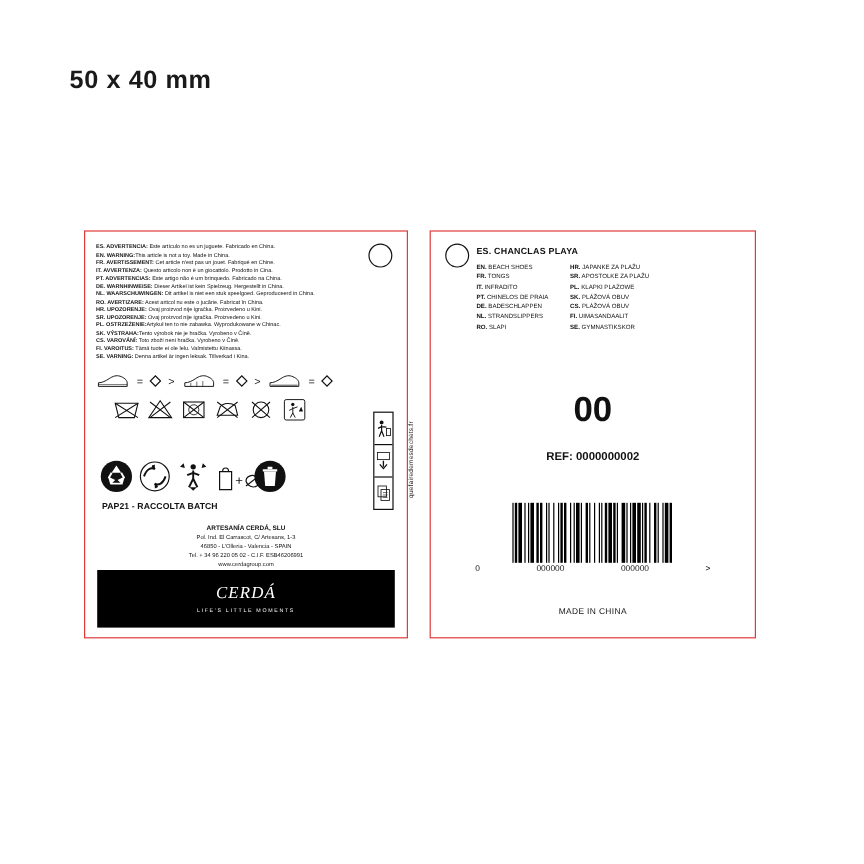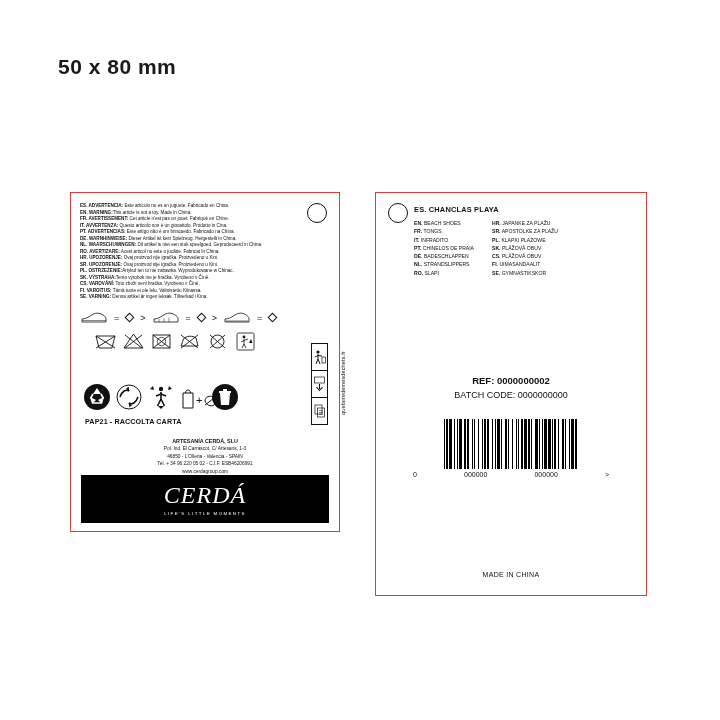--- a/index.html
+++ b/index.html
@@ -34,24 +34,24 @@
     border: 1px solid #e03a3a;
     box-sizing: border-box;
   }
   #left-card {
     left: 70px;
     top: 192px;
     width: 270px;
     height: 340px;
   }
   #right-card {
-    left: 375px;
+    left: 358px;
     top: 192px;
     width: 272px;
-    height: 404px;
+    height: 340px;
   }
   .hole {
     position: absolute;
     width: 20px;
     height: 20px;
     border: 1.4px solid #111;
     border-radius: 50%;
     box-sizing: border-box;
     background: #fff;
   }
@@ -175,21 +175,21 @@
     height: 48px;
     background: #000;
     color: #fff;
     display: flex;
     flex-direction: column;
     align-items: center;
     justify-content: center;
   }
   .brand-name {
     font-family: "Liberation Serif", serif;
-    font-size: 24px;
+    font-size: 14px;
     font-style: italic;
     letter-spacing: 1px;
     line-height: 1;
   }
   .brand-tag {
     font-size: 4.4px;
     letter-spacing: 1.4px;
     margin-top: 4px;
   }
 
@@ -289,21 +289,21 @@
     font-size: 7px;
     color: #111;
     letter-spacing: 0.3px;
   }
 </style>
 </head>
 <body>
 
 <div id="page">
 
-  <div class="size-label">50 x 80 mm</div>
+  <div class="size-label">50 x 40 mm</div>
 
   <div class="card" id="left-card">
 
     <div class="hole" id="left-hole"></div>
 
     <div class="warn-block">
       <div class="warn-line"><b>ES. ADVERTENCIA:</b><span> Este artículo no es un juguete. Fabricado en China.</span></div>
       <div class="warn-line"><b>EN. WARNING:</b><span>This article is not a toy. Made in China.</span></div>
       <div class="warn-line"><b>FR. AVERTISSEMENT:</b><span> Cet article n'est pas un jouet.  Fabriqué en Chine.</span></div>
       <div class="warn-line"><b>IT. AVVERTENZA:</b><span> Questo articolo non è un giocattolo. Prodotto in Cina.</span></div>
@@ -434,21 +434,21 @@
       <span class="rec-badge">
         <svg width="28" height="28" viewBox="0 0 28 28">
             <circle cx="14" cy="14" r="13" fill="#111"></circle>
             <path d="M9 10 L19 10 L18 22 L10 22 Z" fill="#fff"></path>
             <path d="M8 8 L20 8 L20 10 L8 10 Z" fill="#fff"></path>
             <path d="M12 6 L16 6 L16 8 L12 8 Z" fill="#fff"></path>
           </svg>
       </span>
     </div>
 
-    <div class="rec-caption">PAP21 - RACCOLTA CARTA</div>
+    <div class="rec-caption">PAP21 - RACCOLTA BATCH</div>
 
     <div class="disposal-box">
       <div class="disposal-cell">
         <svg width="13" height="17" viewBox="0 0 13 17">
             <circle cx="5" cy="3" r="1.6" fill="#111"></circle>
             <path d="M5 5 L5 10 M5 10 L3 15 M5 10 L7 15 M5 6.5 L2 8 M5 6.5 L9 7" stroke="#111" stroke-width="1" fill="none"></path>
             <rect x="9" y="8" width="3.4" height="6" fill="none" stroke="#111" stroke-width="0.7"></rect>
           </svg>
       </div>
       <div class="disposal-cell">
@@ -501,23 +501,23 @@
         <div><b>HR.</b> <span>JAPANKE ZA PLAŽU</span></div>
         <div><b>SR.</b> <span>APOSTOLKE ZA PLAŽU</span></div>
         <div><b>PL.</b> <span>KLAPKI PLAŻOWE</span></div>
         <div><b>SK.</b> <span>PLÁŽOVÁ OBUV</span></div>
         <div><b>CS.</b> <span>PLÁŽOVÁ OBUV</span></div>
         <div><b>FI.</b> <span>UIMASANDAALIT</span></div>
         <div><b>SE.</b> <span>GYMNASTIKSKOR</span></div>
       </div>
     </div>
 
+    <div class="size-big2">00</div>
 
     <div class="ref-line">REF: 0000000002</div>
-    <div class="batch-line">BATCH CODE: 0000000000</div>
 
     <div class="barcode-wrap">
       <div class="barcode" id="barcode">
           <i style="width: 1.1px; background: rgb(0, 0, 0);"></i>
           <i style="width: 1.1px; background: transparent;"></i>
           <i style="width: 2.2px; background: rgb(0, 0, 0);"></i>
           <i style="width: 1.1px; background: transparent;"></i>
           <i style="width: 3.3px; background: rgb(0, 0, 0);"></i>
           <i style="width: 1.1px; background: transparent;"></i>
           <i style="width: 1.1px; background: rgb(0, 0, 0);"></i>

